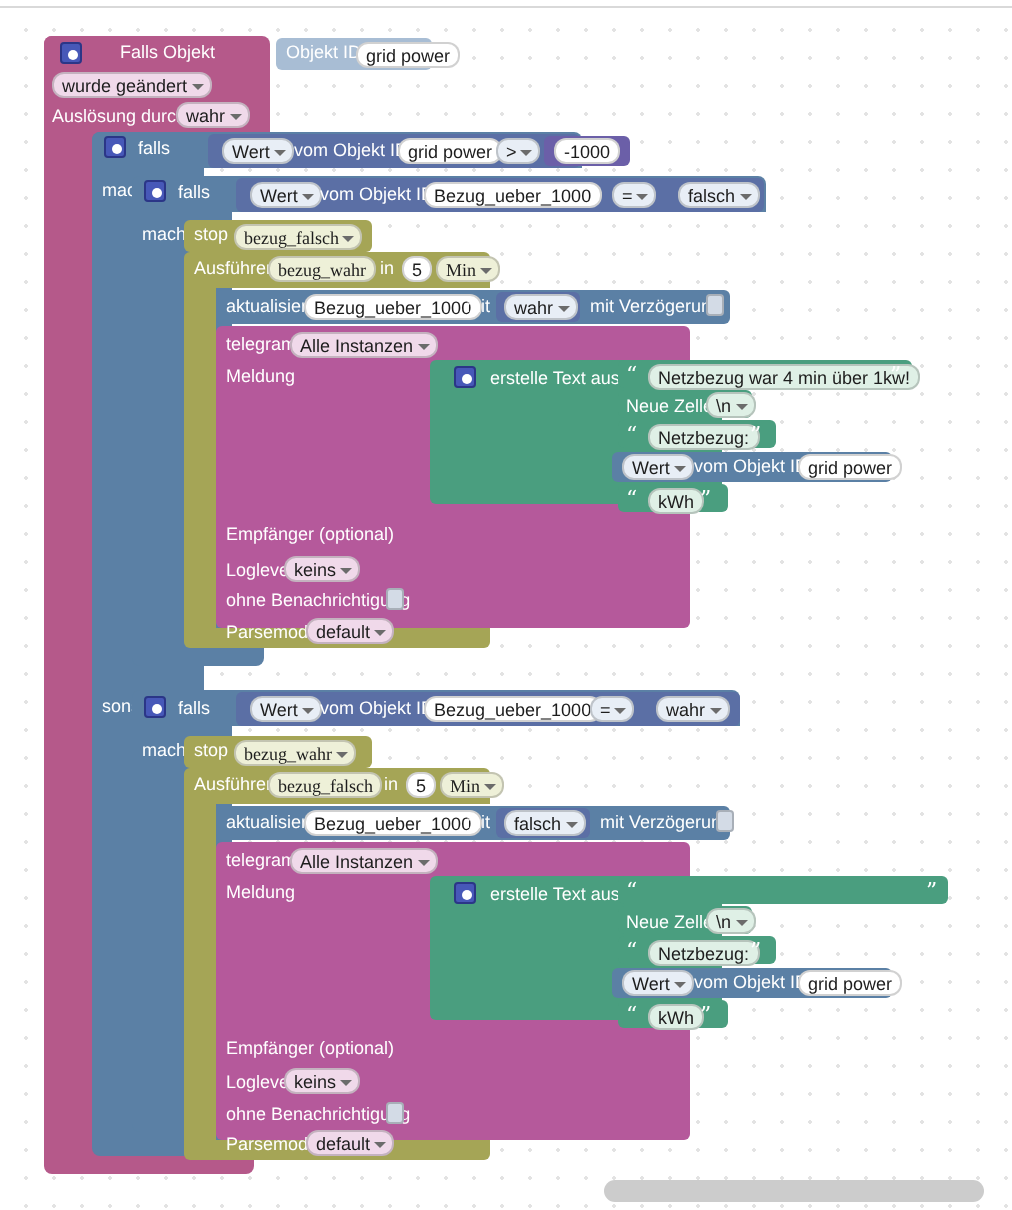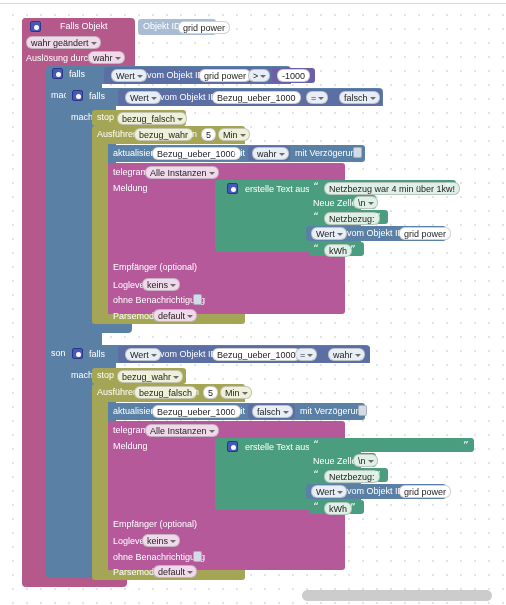--- a/index.html
+++ b/index.html
@@ -32,21 +32,21 @@
     border-radius:6px;background:#ffffff;color:#1d1d1d;
     border:1px solid rgba(0,0,0,.18);
   }
   .fld.drop{padding-right:11px;}
   .fld.drop:after{
     content:"";position:absolute;right:3px;top:5px;
     border-left:3px solid transparent;border-right:3px solid transparent;
     border-top:3px solid #6b6b6b;
   }
   .fld.tinted-p{background:#f0d9ea;}
-  .fld.tinted-o{background:#eef0d8;}
+  .fld.tinted-o{background:#eef0d8;font-family:Liberation Serif, serif;}
   .fld.tinted-b{background:#e8eef6;}
   .fld.tinted-g{background:#dff0e6;}
 
   .chk{
     position:absolute;width:9px;height:11px;border-radius:2px;
     background:#d3dbe6;border:1px solid rgba(0,0,0,.2);box-sizing:border-box;
   }
 
   
   .gear{
@@ -77,21 +77,21 @@
 <div id="topline"></div>
 
 <div id="workspace">
 
   <div class="blk" style="left:22px;top:14px;width:80px;height:565px;background:#b5598a;border-radius:4px 4px 0 0;"></div>
   <div class="blk" style="left:22px;top:14px;width:113px;height:49px;background:#b5598a;border-radius:4px 4px 0 0;"></div>
   <div class="blk" style="left:22px;top:571px;width:105px;height:12px;background:#b5598a;border-radius:0 0 4px 4px;"></div>
 
   <div class="gear" style="left:30px;top:17px;"></div>
   <div class="lbl" style="left:40px;top:17px;margin-left:20px;">Falls Objekt</div>
-  <div class="fld drop tinted-p" style="left:26px;top:32px;">wahr geändert</div>
+  <div class="fld drop tinted-p" style="left:26px;top:32px;">wurde geändert</div>
   <div class="lbl" style="left:26px;top:49px;">Auslösung durch</div>
   <div class="fld drop tinted-p" style="left:88px;top:47px;">wahr</div>
 
   <div class="blk" style="left:138px;top:15px;width:78px;height:16px;background:#a8bdd4;border-radius:3px;"></div>
   <div class="lbl" style="left:143px;top:17px;color:#ffffff;">Objekt ID</div>
   <div class="fld" style="left:178px;top:17px;">grid power</div>
 
   <div class="blk" style="left:46px;top:62px;width:56px;height:510px;background:#5b80a5;border-radius:4px;"></div>
   <div class="blk" style="left:46px;top:62px;width:245px;height:18px;background:#5b80a5;border-radius:4px 4px 0 0;"></div>
   <div class="blk" style="left:46px;top:560px;width:70px;height:14px;background:#5b80a5;border-radius:0 0 4px 4px;"></div>

